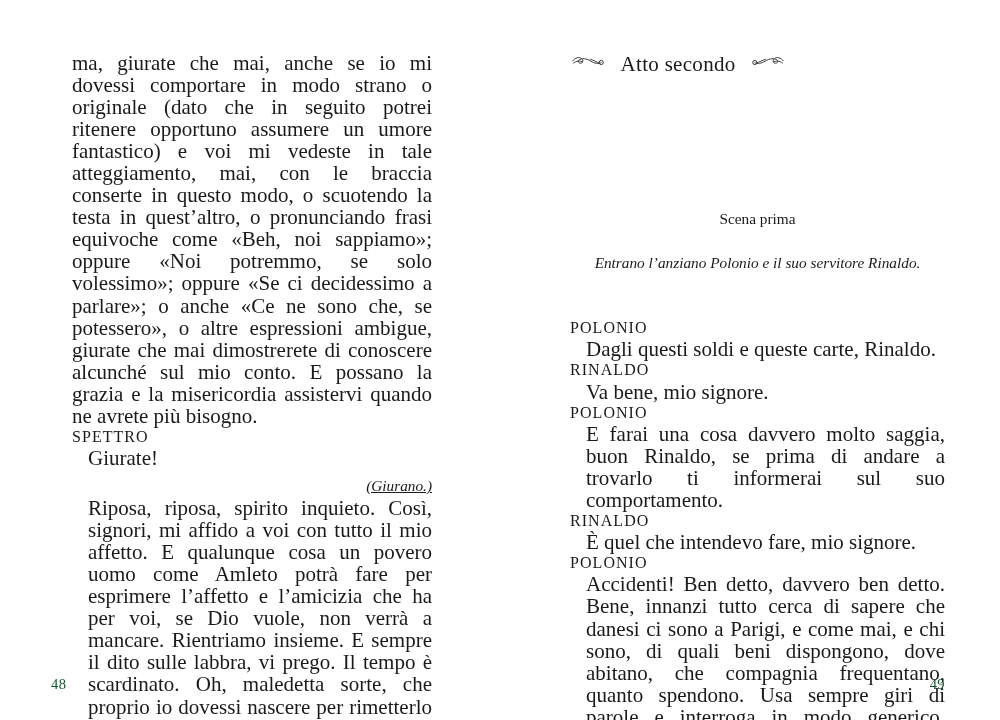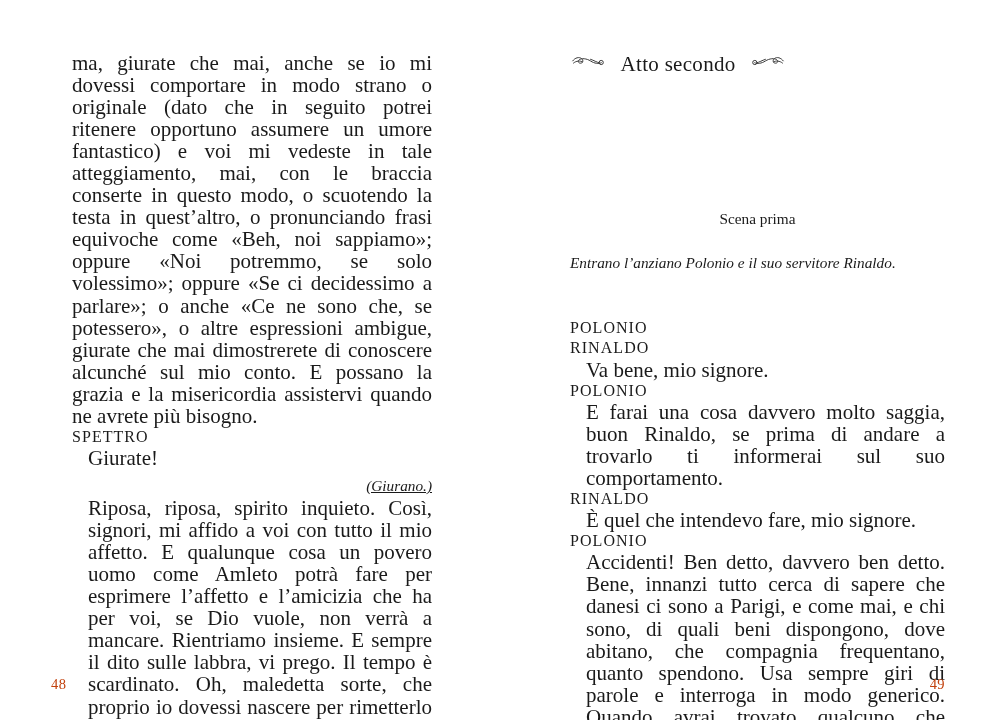--- a/index.html
+++ b/index.html
@@ -73,39 +73,40 @@
     line-height: 22.05px;
     font-style: italic;
     text-align: right;
     text-decoration: underline;
   }
   .stage-center {
     margin: 0;
     font-size: 15.3px;
     line-height: 22.05px;
     font-style: italic;
+    text-align: center;
   }
   .scene-title {
     margin: 0;
     font-size: 15.3px;
     line-height: 22.05px;
     text-align: center;
   }
 
   .gap-sm { height: 6px; }
   .gap-md { height: 22px; }
   .gap-lg { height: 44px; }
   .gap-xxl { height: 123px; }
 
   
   .folio {
     position: absolute;
     bottom: 27px;
     font-size: 14.5px;
-    color: #c2410c;
+    color: #14532d;
     letter-spacing: .4px;
   }
   .folio-left  { left: 51px; }
   .folio-right { right: 55px; }
 </style>
 </head>
 <body>
 
 <div class="spread">
 
@@ -161,20 +162,21 @@
 
     <p class="scene-title">Scena prima</p>
 
     <div class="gap-md"></div>
 
     <p class="stage-center">Entrano l’anziano Polonio e il suo servitore Rinaldo.</p>
 
     <div class="gap-lg"></div>
 
     <p class="speaker">POLONIO</p>
+    <p class="speech indent">Dagli questi soldi e queste carte, Rinaldo.</p>
 
     <p class="speaker">RINALDO</p>
     <p class="speech indent">Va bene, mio signore.</p>
 
     <p class="speaker">POLONIO</p>
     <p class="speech indent">E farai una cosa davvero molto saggia, buon Rinaldo, se prima di andare a trovarlo ti informerai sul suo comportamento.</p>
 
     <p class="speaker">RINALDO</p>
     <p class="speech indent">È quel che intendevo fare, mio signore.</p>
 

